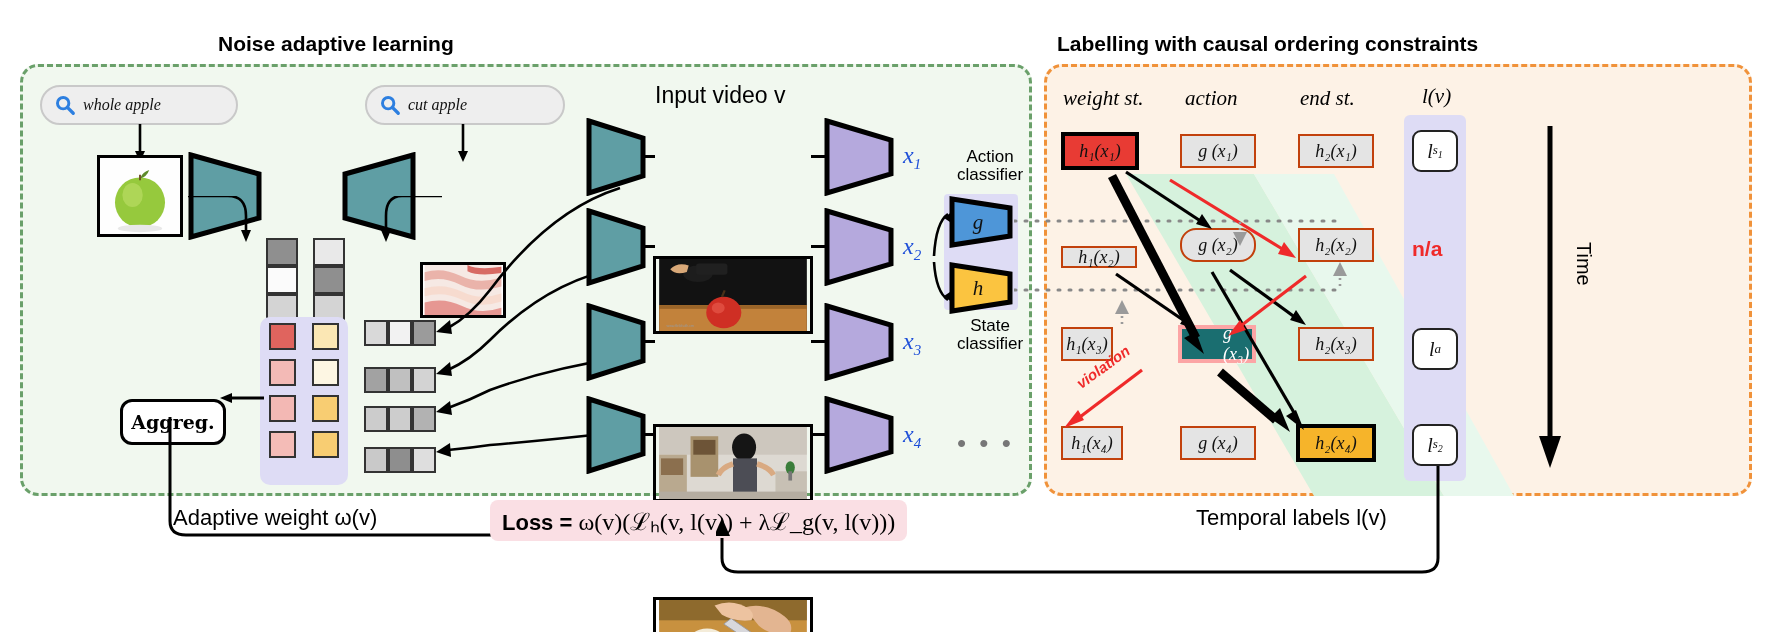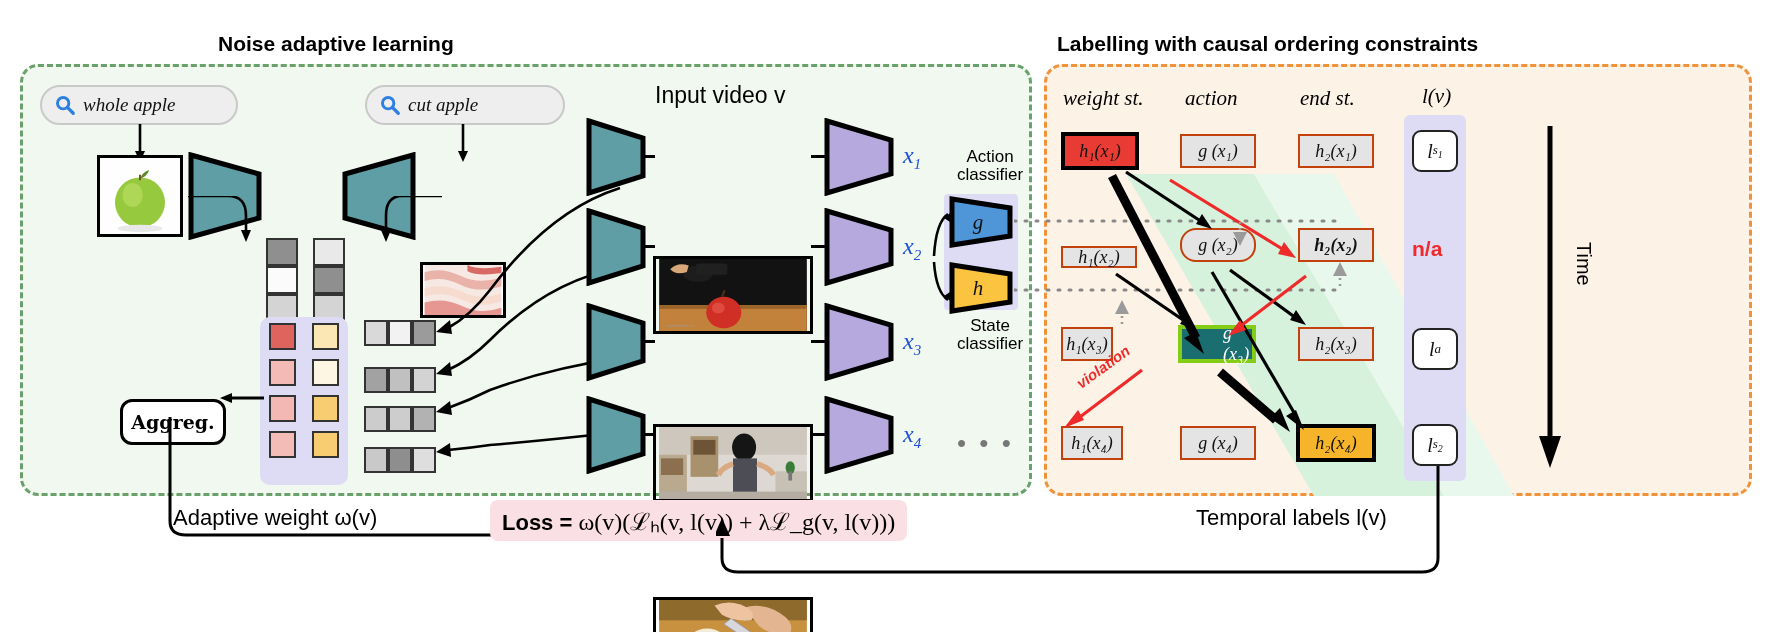--- a/index.html
+++ b/index.html
@@ -14,21 +14,21 @@
   .panel{border-radius:18px;box-sizing:border-box;}
   .panel-left{border:3px dashed #6aa06a;background:#f1f8ef;}
   .panel-right{border:3px dashed #f0923a;background:#fdf2e6;}
 
   
   .pill{
     display:flex;align-items:center;gap:7px;
     background:#eeeeee;border:2px solid #c9c9c9;border-radius:24px;
     padding:5px 18px 6px 12px;box-sizing:border-box;height:40px;
   }
-  .pill-text{font-family:"Liberation Serif", serif;font-style:italic;font-size:19px;color:#111;white-space:nowrap;}
+  .pill-text{font-family:"Liberation Serif", serif;font-style:italic;font-size:16px;color:#111;white-space:nowrap;}
   .mag{width:22px;height:22px;flex:0 0 22px;}
 
   
   .imgframe{border:3px solid #000;box-sizing:border-box;overflow:hidden;background:#fff;position:relative;}
   .vidframe{border:3px solid #000;box-sizing:border-box;overflow:hidden;position:relative;}
 
   
   .cell{border:2px solid #333;box-sizing:border-box;}
 
   
@@ -38,21 +38,21 @@
     font-family:"DejaVu Serif",serif;font-weight:bold;font-size:19px;color:#000;
   }
 
   
   .gbox{
     border:2px solid #c2410c;background:#e4e4e4;box-sizing:border-box;
     display:flex;align-items:center;justify-content:center;
     font-family:"Liberation Serif",serif;font-style:italic;font-size:18px;color:#111;
   }
   .gbox.hl-red{background:#e83b34;border:4px solid #000;}
-  .gbox.hl-teal{background:#1a6e70;border:4px solid #84cc16;color:#fff;padding-left:41px;}
+  .gbox.hl-teal{background:#1a6e70;border:4px solid #fca5a5;color:#fff;padding-left:41px;}
   .gbox.hl-yellow{background:#f6b42a;border:4px solid #000;}
 
   .lbox{
     border:2px solid #222;border-radius:9px;background:#fff;box-sizing:border-box;
     display:flex;align-items:center;justify-content:center;
     font-family:"Liberation Serif",serif;font-style:italic;font-size:20px;color:#111;
   }
 
   .colhdr{font-family:"Liberation Serif",serif;font-style:italic;font-size:21px;color:#000;white-space:nowrap;}
   .naText{color:#ef2a2a;font-weight:bold;font-size:21px;font-family:"Liberation Sans",sans-serif;}
@@ -381,21 +381,21 @@
     <span style="font-family:'Liberation Serif',serif;font-style:italic;">l</span>
       <sub style="font-size:13px;font-family:'Liberation Serif',serif;font-style:italic;">s<sub style="font-size:10px;">1</sub></sub>
   </div>
 
   <div class="abs gbox" style="left:1061px;top:228px;width:76px;height:22px;margin-top:18px;">
     <span>h₁(x₂)</span>
   </div>
   <div class="abs gbox" style="left:1180px;top:228px;width:76px;height:34px;border-radius:16px;">
     <span>g (x₂)</span>
   </div>
-  <div class="abs gbox" style="left:1298px;top:228px;width:76px;height:34px;font-weight:bold;">
+  <div class="abs gbox" style="left:1298px;top:228px;width:76px;height:34px;">
     <span>h₂(x₂)</span>
   </div>
   <div class="abs naText" style="left:1412px;top:237px;">n/a</div>
 
   <div class="abs gbox" style="left:1061px;top:327px;width:52px;height:34px;align-items:center;">
     <span>h₁(x₃)</span>
   </div>
   <div class="abs gbox hl-teal" style="left:1178px;top:325px;width:78px;height:38px;">
     <span>g (x₃)</span>
   </div>

